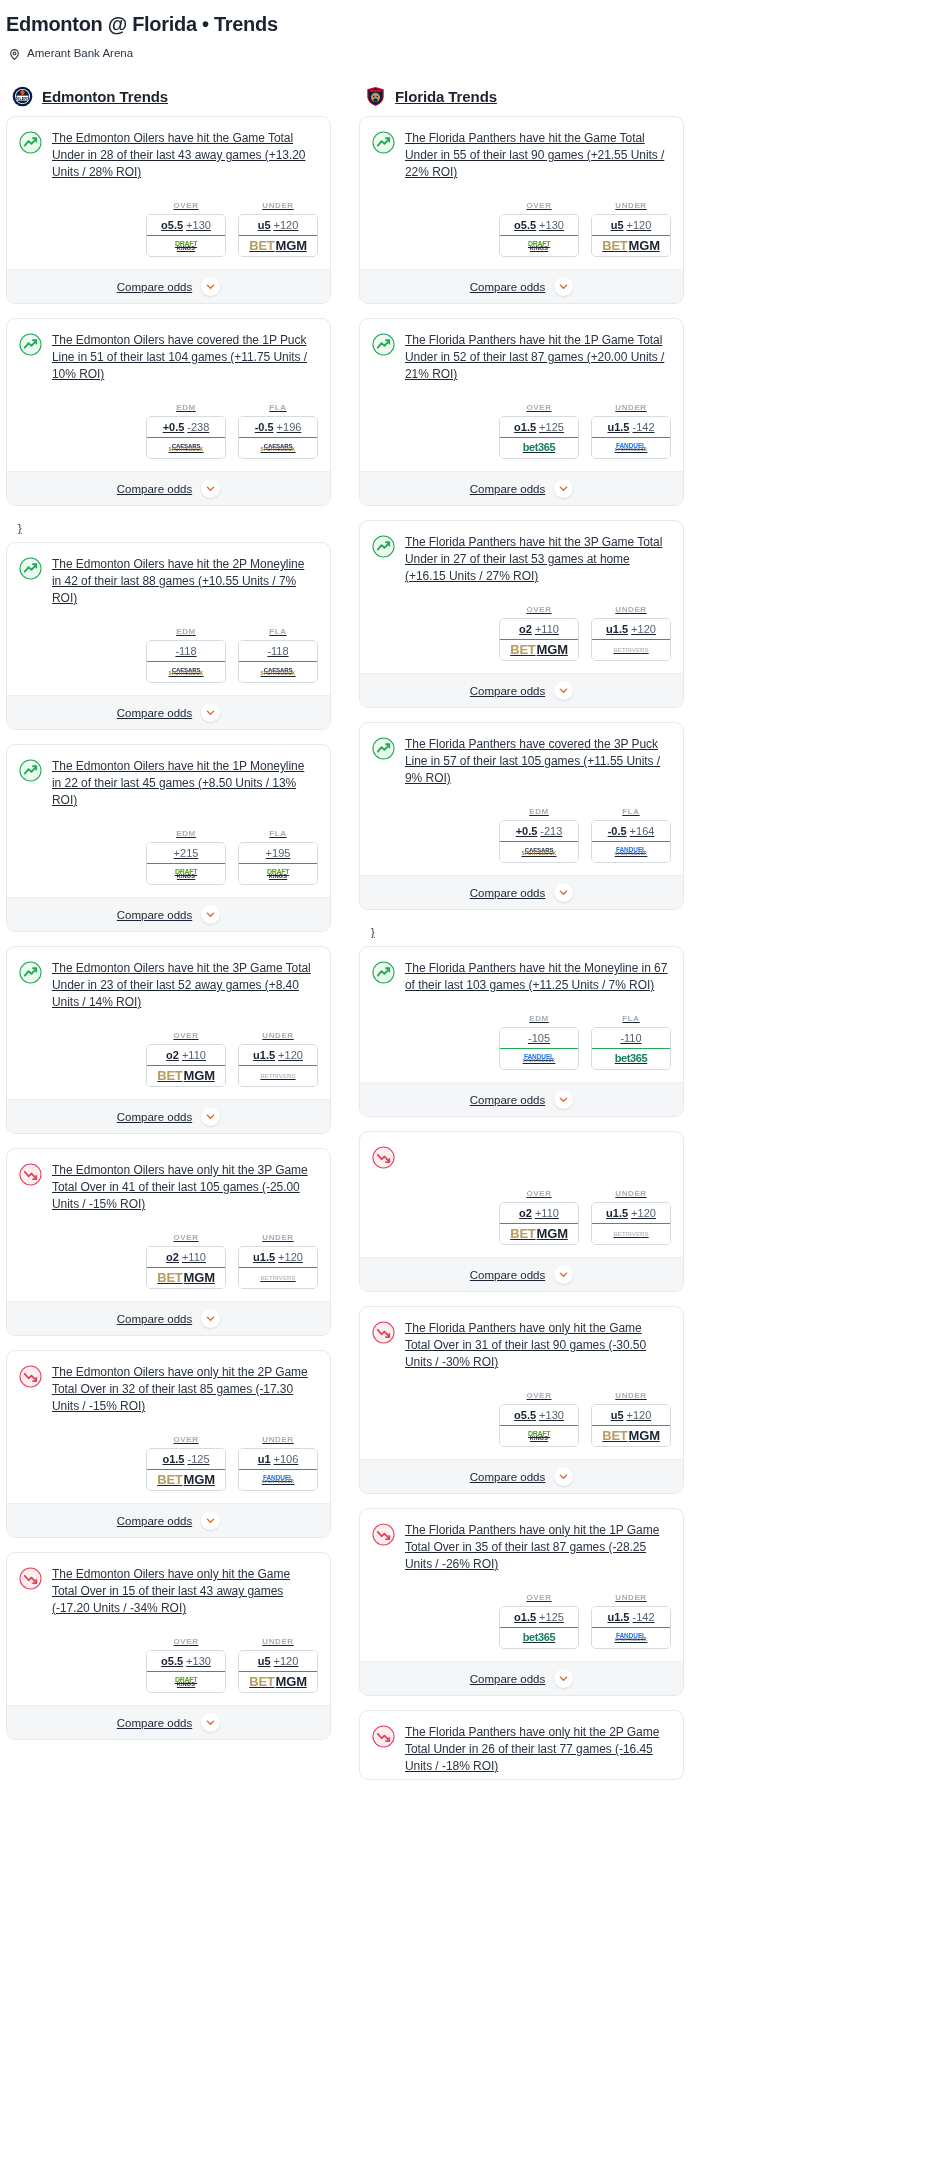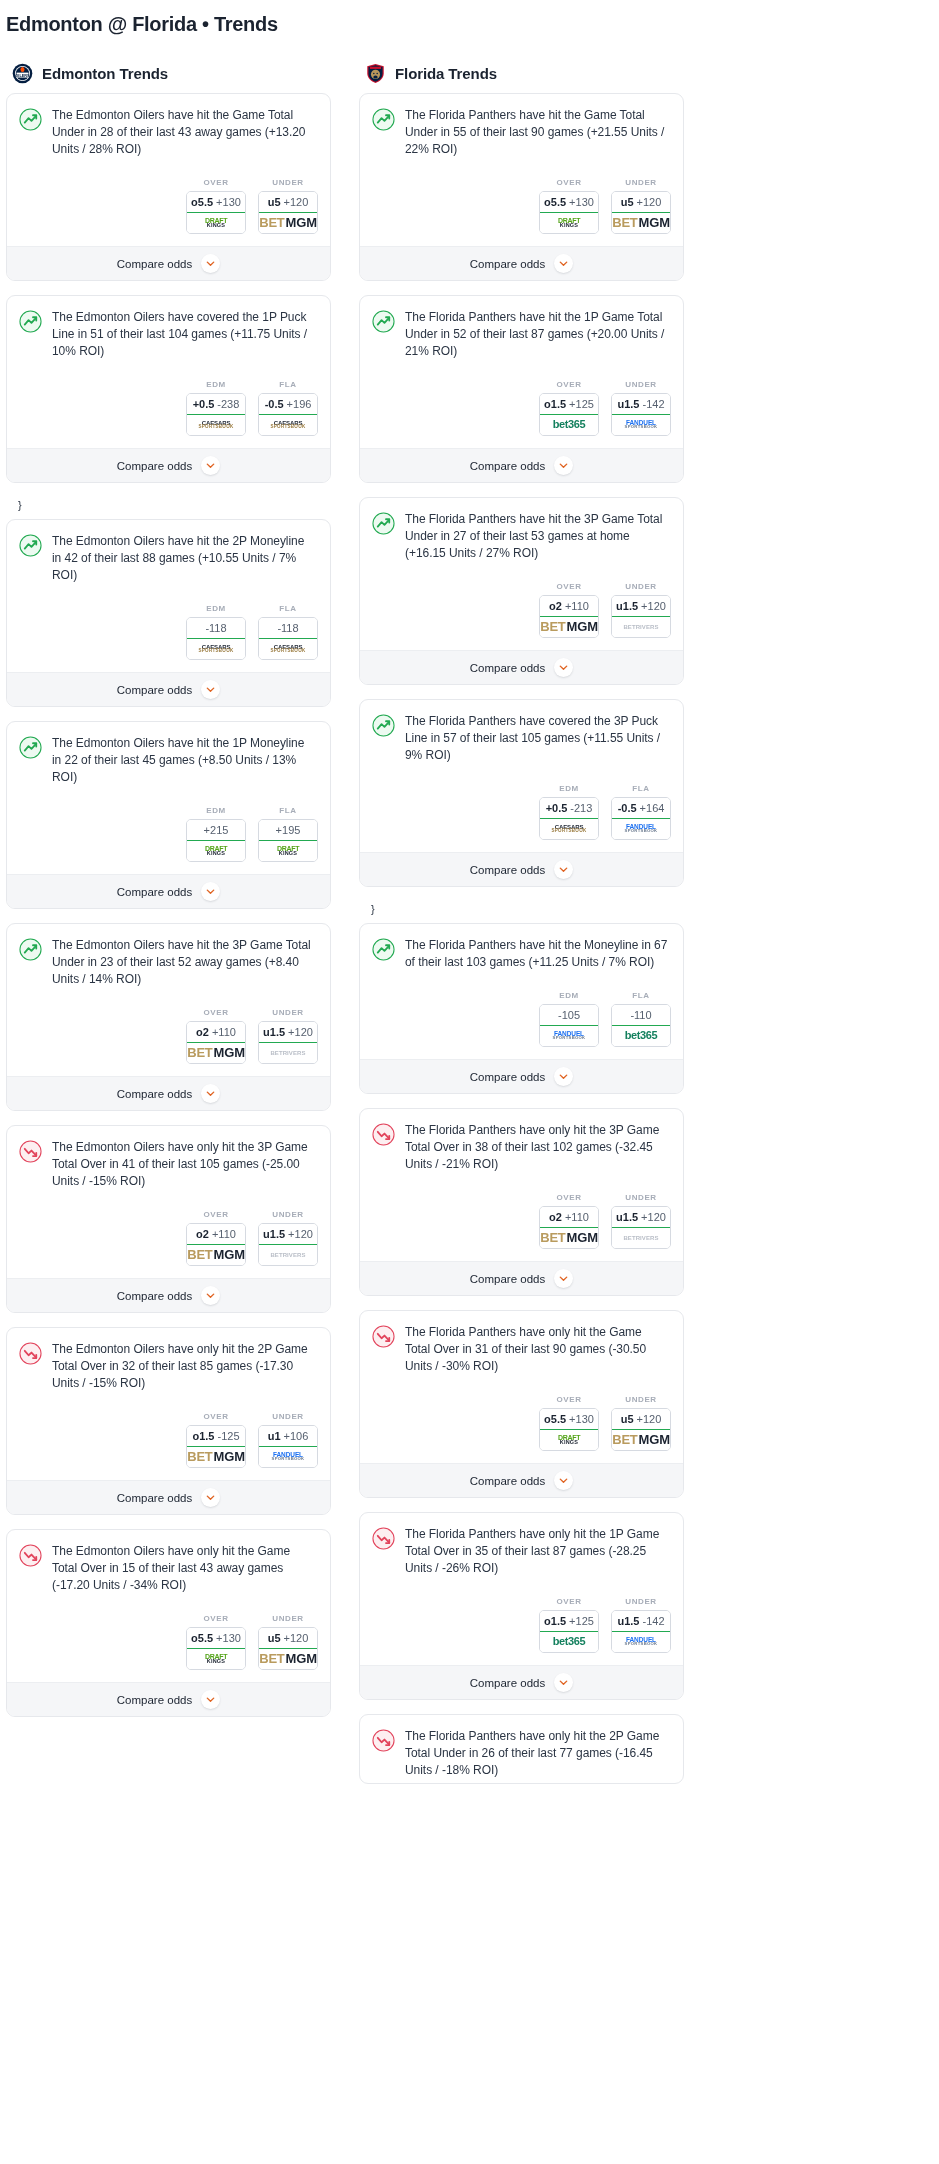--- a/index.html
+++ b/index.html
@@ -29,20 +29,21 @@
   }
   .venue-row .pin { width: 13px; height: 13px; display: block; flex: 0 0 auto; }
   .venue-name { font-size: 11.5px; color: #2b3544; line-height: 14px; }
 
   
   .columns {
     display: flex;
     gap: 28px;
     padding: 26px 6px 0 6px;
     align-items: flex-start;
+    text-decoration: underline;
   }
   .col { width: 325px; flex: 0 0 325px; }
 
   .col-header {
     display: flex;
     align-items: center;
     gap: 9px;
     padding: 0 0 10px 6px;
     height: 30px;
   }
@@ -66,21 +67,21 @@
     letter-spacing: -0.05px;
   }
 
   
   .odds-row {
     display: flex;
     justify-content: flex-end;
     gap: 12px;
     padding: 16px 12px 12px 12px;
   }
-  .odds-cell { width: 60px; flex: 0 0 auto; }
+  .odds-cell { width: 80px; flex: 0 0 auto; }
   .odds-label {
     font-size: 8px;
     font-weight: 700;
     letter-spacing: 0.6px;
     color: #a7adb8;
     text-align: center;
     padding-bottom: 4px;
     text-transform: uppercase;
   }
   .odds-box {
@@ -149,20 +150,29 @@
   }
   .stray { font-size: 11px; color: #2b3544; padding: 2px 0 8px 12px; line-height: 12px; }
 </style>
 </head>
 <body>
 
 <div class="page">
 
   <div class="page-title">Edmonton @ Florida • Trends</div>
 
+  <div class="venue-row">
+    <span class="pin">
+      <svg viewBox="0 0 24 24" width="13" height="13" fill="none" stroke="#2b3544" stroke-width="2">
+        <path d="M12 21s7-6.2 7-11a7 7 0 1 0-14 0c0 4.8 7 11 7 11z"></path>
+        <circle cx="12" cy="10" r="2.6"></circle>
+      </svg>
+    </span>
+    <span class="venue-name">Amerant Bank Arena</span>
+  </div>
 
   <div class="columns" id="columns">
       <div class="col">
         <div class="col-header">
           <span class="team-logo"><svg viewBox="0 0 24 24" width="21" height="21">
               <circle cx="12" cy="12" r="11.2" fill="#041e41"></circle>
               <circle cx="12" cy="12" r="8.6" fill="#fff"></circle>
               <circle cx="12" cy="12" r="7.6" fill="#041e41"></circle>
               <ellipse cx="12" cy="7.4" rx="2.3" ry="2.9" fill="#ff4c00"></ellipse>
               <rect x="5.2" y="11" width="13.6" height="5.6" fill="#fff"></rect>
@@ -819,21 +829,20 @@
             </span>
           </div>
         </div>
         <div class="card">
           <div class="card-top">
             <span class="trend-icon"><svg viewBox="0 0 24 24" width="23" height="23">
                 <circle cx="12" cy="12" r="11" fill="#fdeff1" stroke="#e2445c" stroke-width="1.1"></circle>
                 <path d="M6 9.2 10 13.8l3-2.8 5 5.4" stroke="#e2445c" stroke-width="1.9" fill="none" stroke-linecap="round" stroke-linejoin="round"></path>
                 <path d="M14.6 16.8H18v-3.4" stroke="#e2445c" stroke-width="1.9" fill="none" stroke-linecap="round" stroke-linejoin="round"></path>
               </svg></span>
-            <span class="trend-text">The Florida Panthers have only hit the 3P Game Total Over in 38 of their last 102 games (-32.45 Units / -21% ROI)</span>
           </div>
           <div class="odds-row">
             <div class="odds-cell">
               <div class="odds-label">OVER</div>
               <div class="odds-box">
                 <div class="val">
                   <span class="line">o2</span>
                   <span class="price">+110</span>
                 </div>
                 <div class="book">

